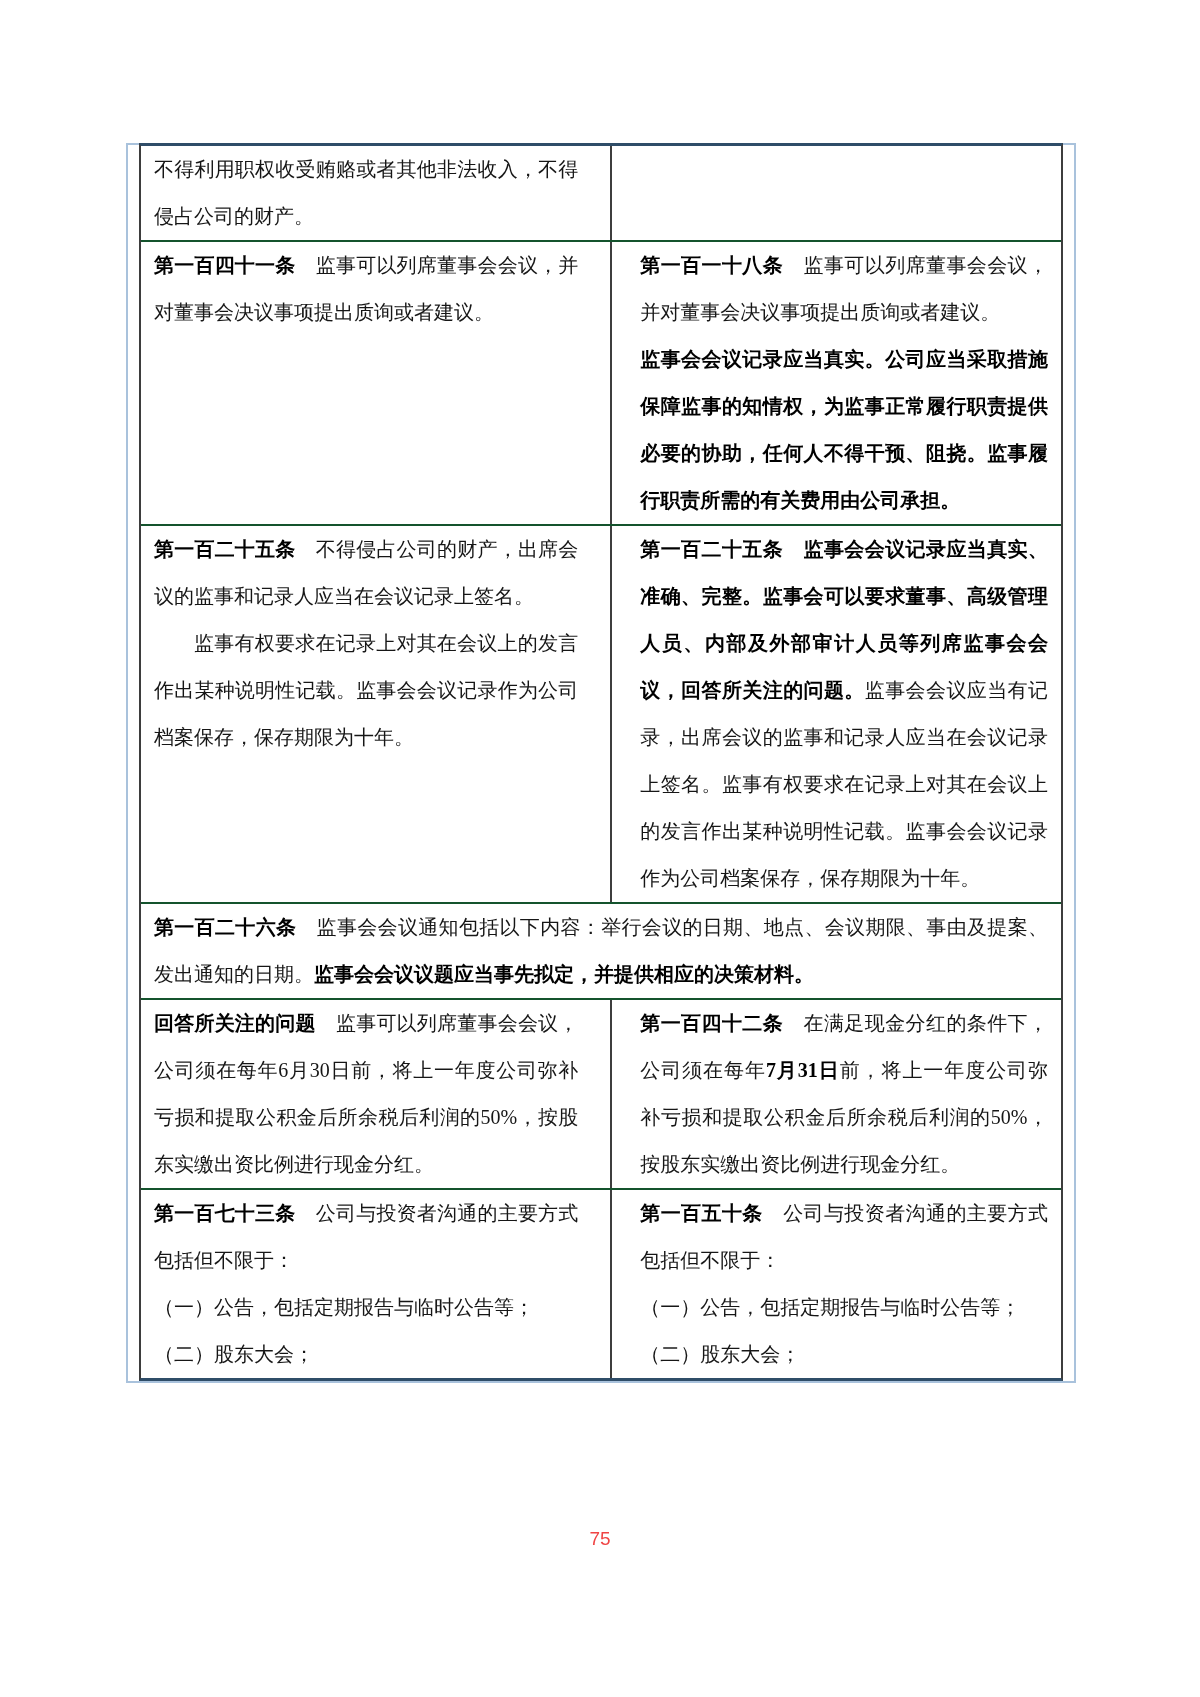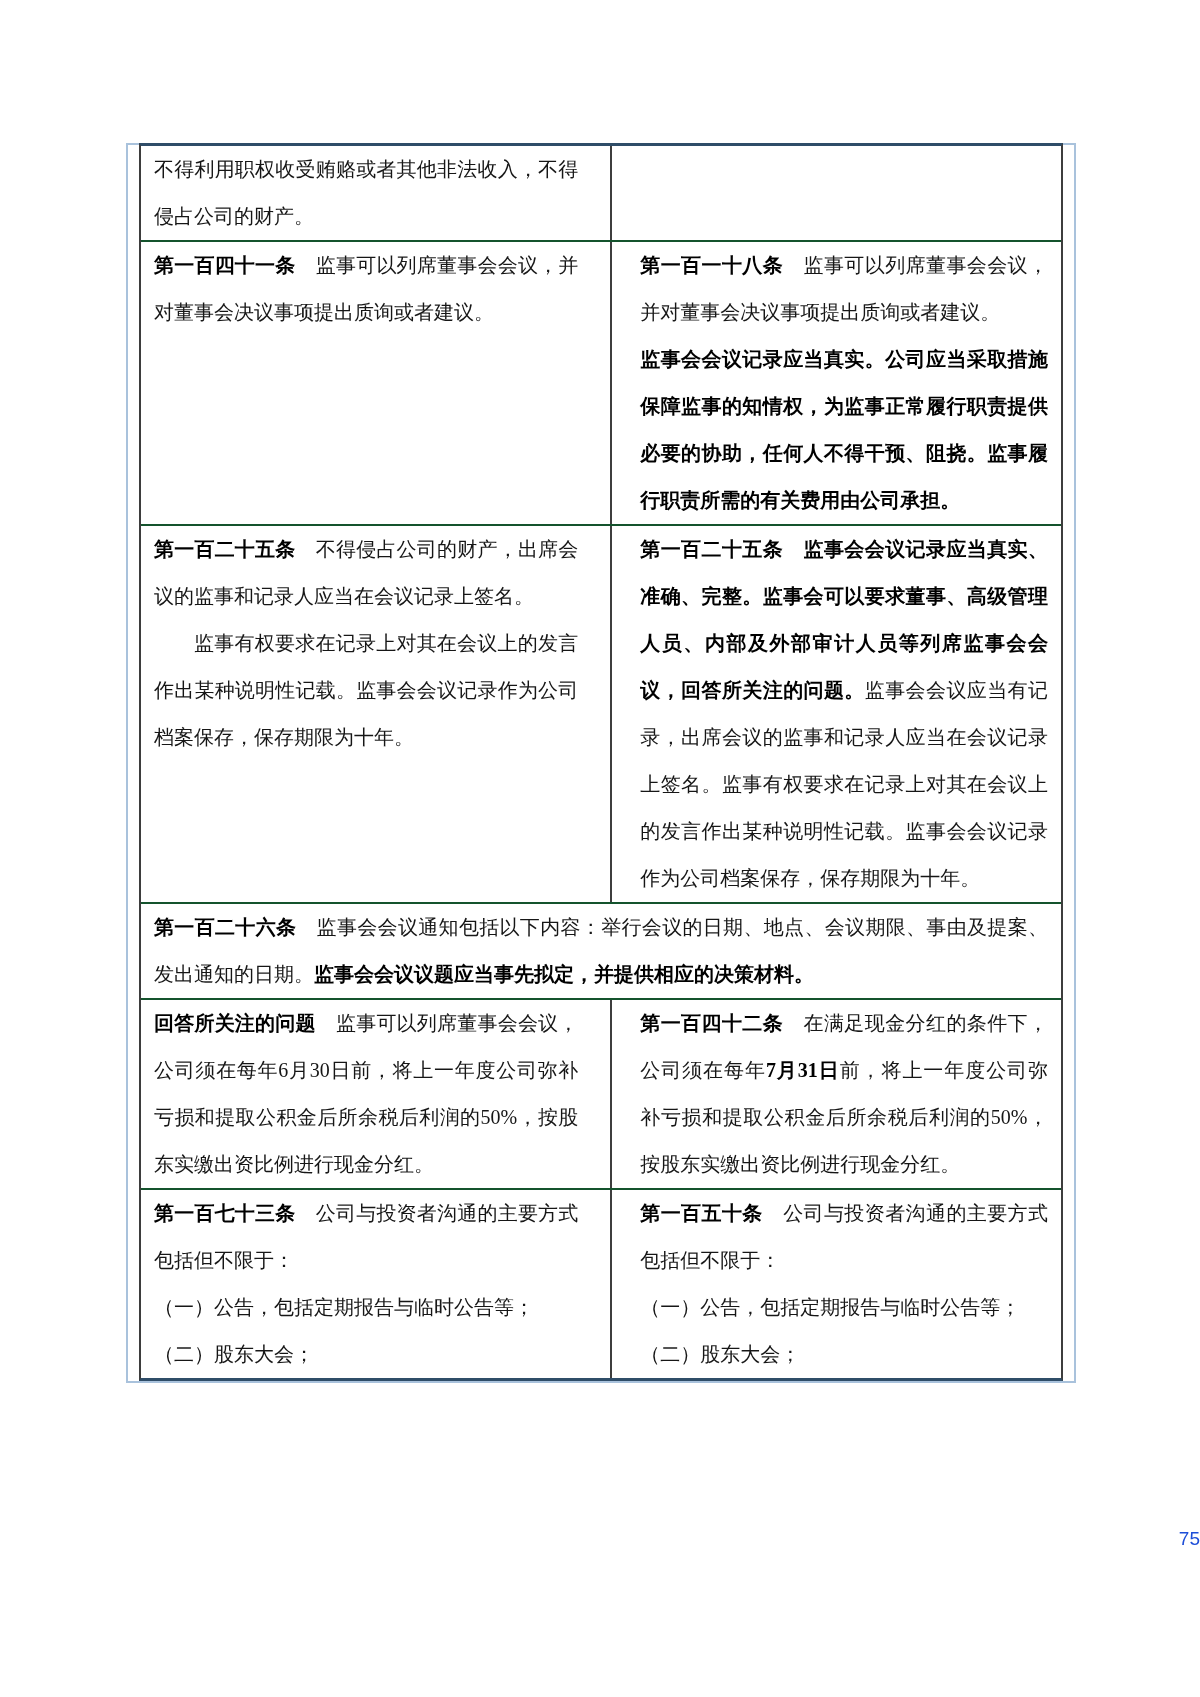--- a/index.html
+++ b/index.html
@@ -61,24 +61,24 @@
   }
   .tcell .b {
     font-weight: bold;
     color: #000000;
   }
   .page-number {
     position: absolute;
     left: 0;
     right: 0;
     top: 1528px;
-    text-align: right;
+    text-align: center;
     font-family: "Liberation Sans", sans-serif;
     font-size: 19px;
-    color: #1d4ed8;
+    color: #ef4444;
   }
 </style>
 </head>
 <body>
 
 <div class="frame">
   <div class="doc-table">
       <div class="trow">
         <div class="tcell">
           <p><span>不得利用职权收受贿赂或者其他非法收入，不得侵占公司的财产。</span></p>

